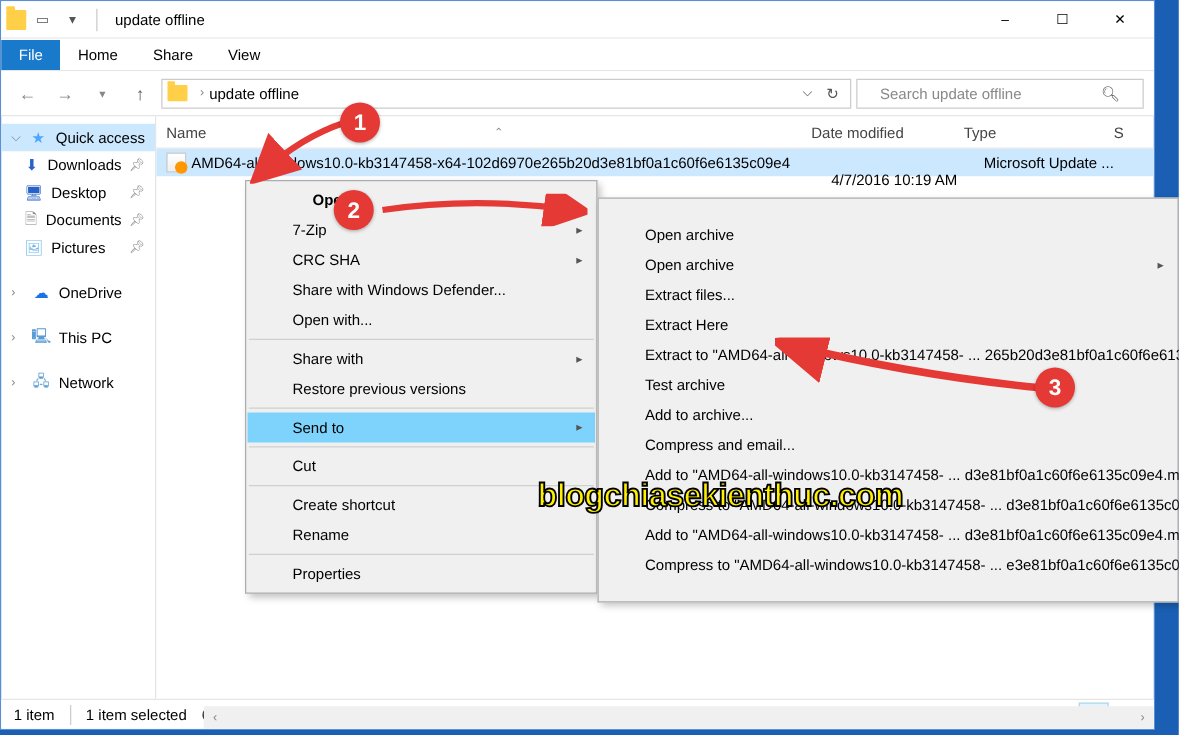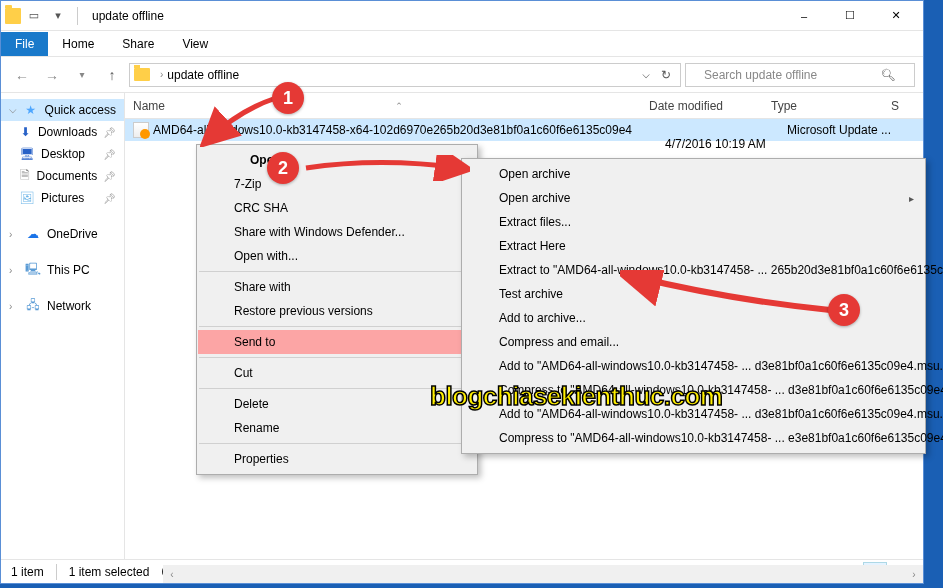--- a/index.html
+++ b/index.html
@@ -54,25 +54,25 @@
 .file-list { flex: 1; overflow: hidden; position: relative; }
 .file-row { height: 22px; display: flex; align-items: center; font-size: 12px; background: #cce8ff; }
 .file-row .file-ico { width: 16px; height: 16px; margin: 0 4px 0 8px; background: linear-gradient(#fff, #eee); border: 1px solid #ccc; position: relative; }
 .file-row .file-ico::after { content: ""; position: absolute; bottom: -2px; right: -2px; width: 10px; height: 10px; background: #ff9800; border-radius: 50%; }
 .file-name-cell { width: 504px; white-space: nowrap; overflow: hidden; }
 .file-date-cell { width: 122px; padding-left: 8px; margin-top: 28px; }
 .file-type-cell { width: 120px; padding-left: 8px; overflow: hidden; white-space: nowrap; }
 .context-menu { position: absolute; background: #f0f0f0; border: 1px solid #adadad; box-shadow: 3px 3px 6px rgba(0,0,0,.25); font-size: 12px; z-index: 100; }
 .cm-item { height: 24px; display: flex; align-items: center; padding: 0 30px 0 36px; white-space: nowrap; position: relative; }
 .cm-item.bold { font-weight: 600; margin-left: 16px; }
-.cm-item.highlight { background: #fca5a5; }
+.cm-item.highlight { background: #7dd3fc; }
 .cm-item .arrow { position: absolute; right: 10px; font-size: 10px; color: #555; }
 .cm-sep { height: 1px; background: #d0d0d0; margin: 3px 1px; }
 .context-menu.main-cm { left: 196px; top: 144px; width: 282px; padding: 3px 1px; }
-.context-menu.sub-cm { left: 461px; top: 158px; width: 465px; padding: 3px 1px; }
+.context-menu.sub-cm { left: 478px; top: 158px; width: 465px; padding: 17px 1px; }
 .sub-cm .cm-item { padding: 0 18px 0 36px; }
 .scrollbar-h { position: absolute; bottom: 0; left: 162px; right: 0; height: 18px; background: #f0f0f0; display: flex; align-items: center; }
 .scrollbar-h .sb-arrow { width: 18px; height: 18px; display: flex; align-items: center; justify-content: center; color: #888; font-size: 10px; }
 .scrollbar-h .sb-thumb { flex: 1; height: 18px; }
 .statusbar { height: 24px; background: #fff; border-top: 1px solid #e5e5e5; display: flex; align-items: center; padding: 0 10px; font-size: 12px; gap: 12px; }
 .statusbar .sep { width: 1px; height: 16px; background: #ccc; }
 .statusbar .view-btns { margin-left: auto; display: flex; gap: 2px; }
 .statusbar .view-btn { width: 24px; height: 20px; border: 1px solid transparent; display: flex; align-items: center; justify-content: center; color: #888; }
 .statusbar .view-btn.active { border-color: #add8e6; background: #e5f3ff; color: #1979ca; }
 .annotation-circle { position: absolute; width: 32px; height: 32px; border-radius: 50%; background: #e53935; color: #fff; display: flex; align-items: center; justify-content: center; font-size: 18px; font-weight: 600; z-index: 200; box-shadow: 0 1px 3px rgba(0,0,0,.3); }
@@ -231,21 +231,21 @@
     </div>
   <div class="cm-item">Restore previous versions</div>
   <div class="cm-sep"></div>
   <div class="cm-item highlight">
       <span>Send to</span>
       <span class="arrow">▸</span>
     </div>
   <div class="cm-sep"></div>
   <div class="cm-item">Cut</div>
   <div class="cm-sep"></div>
-  <div class="cm-item">Delete</div>
+  <div class="cm-item">Create shortcut</div>
   <div class="cm-item">Rename</div>
   <div class="cm-sep"></div>
   <div class="cm-item">Properties</div>
 </div>
 
 <div class="context-menu sub-cm">
   <div class="cm-item">Open archive</div>
   <div class="cm-item">
       <span>Open archive</span>
       <span class="arrow">▸</span>

